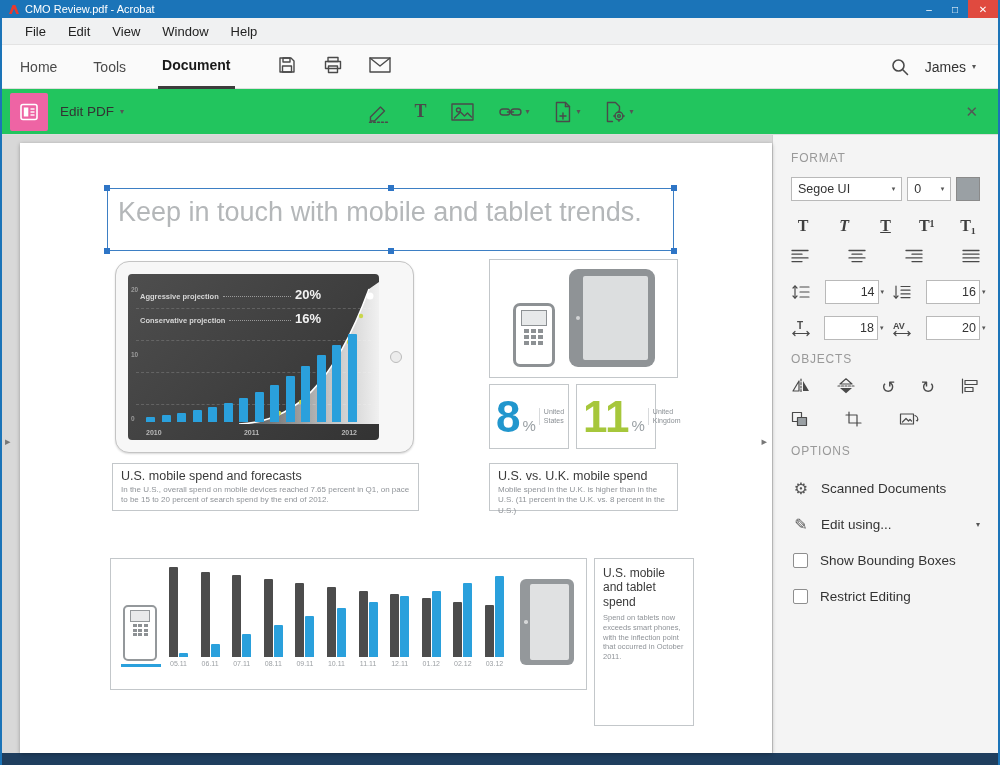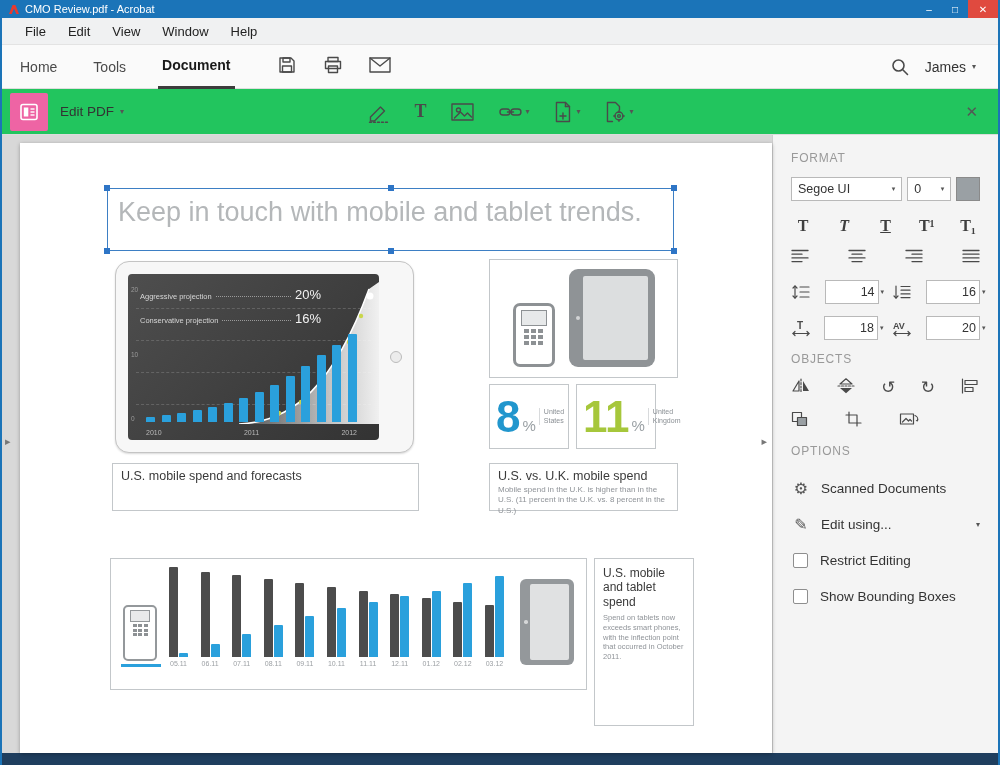--- a/index.html
+++ b/index.html
@@ -49,21 +49,21 @@
 
   
   .heading-box { position:absolute; left:87px; top:45px; width:567px; height:63px; border:1px solid #3d7fc4; }
   .heading-text { font-size:27px; color:#b4b7b9; line-height:47px; padding-left:10px; white-space:nowrap; }
   .handle { position:absolute; width:6px; height:6px; background:#2e75c6; }
   .h-tl{left:-4px;top:-4px;} .h-tm{left:calc(50% - 3px);top:-4px;} .h-tr{right:-4px;top:-4px;}
   .h-bl{left:-4px;bottom:-4px;} .h-bm{left:calc(50% - 3px);bottom:-4px;} .h-br{right:-4px;bottom:-4px;}
 
   
   .infographic-tablet { position:absolute; left:95px; top:118px; width:299px; height:192px; background:#f7f7f7; border:1px solid #c4c4c4; border-radius:14px; box-shadow:0 1px 2px rgba(0,0,0,.15); }
-  .tablet-screen { position:absolute; left:12px; top:12px; bottom:12px; right:34px; background:linear-gradient(135deg,#4e4e4e,#333); border-radius:4px; overflow:hidden; }
+  .tablet-screen { position:absolute; left:12px; top:12px; bottom:12px; right:34px; background:linear-gradient(135deg,#4e4e4e,#333); border-radius:4px; overflow:hidden;font-weight:bold; }
   .tablet-cam { position:absolute; right:11px; top:calc(50% - 6px); width:12px; height:12px; border-radius:50%; background:#ececec; border:1px solid #bbb; }
   .gridline { position:absolute; left:8px; right:8px; border-top:1px dashed #7d7d7d; opacity:.55; }
   .proj-annotations { position:absolute; top:13px; left:12px; right:58px; }
   .proj-row { display:flex; align-items:baseline; gap:4px; margin-bottom:9px; }
   .proj-label { font-size:7.5px; color:#d6d6d6; white-space:nowrap; }
   .proj-leader { flex:1; border-bottom:1px dotted #9a9a9a; transform:translateY(-2px); }
   .proj-val { font-size:13px; color:#f2f2f2; }
   .mini-bars { position:absolute; left:18px; right:22px; bottom:18px; display:flex; align-items:flex-end; justify-content:space-between; }
   .mini-bar { width:9px; background:#2aa0dc; border-radius:1px 1px 0 0; }
   .mini-xticks { position:absolute; left:18px; right:22px; bottom:4px; display:flex; justify-content:space-between; font-size:7px; color:#b9b9b9; }
@@ -383,20 +383,21 @@
           <span class="stat-label">United States</span>
         </div>
         <div class="stat-box uk">
           <span class="stat-value green">11</span>
           <span class="stat-unit">%</span>
           <span class="stat-label">United Kingdom</span>
         </div>
 
         <div class="caption-box left">
           <div class="caption-title">U.S. mobile spend and forecasts</div>
+          <div class="caption-body">In the U.S., overall spend on mobile devices reached 7.65 percent in Q1, on pace to be 15 to 20 percent of search spend by the end of 2012.</div>
         </div>
         <div class="caption-box right">
           <div class="caption-title">U.S. vs. U.K. mobile spend</div>
           <div class="caption-body">Mobile spend in the U.K. is higher than in the U.S. (11 percent in the U.K. vs. 8 percent in the U.S.)</div>
         </div>
 
         <div class="monthly-chart">
           <div class="mc-phone">
             <div class="phone-screen"></div>
             <div class="phone-keys">
@@ -681,23 +682,23 @@
         <span class="opt-icon">⚙</span>
         <span>Scanned Documents</span>
       </div>
       <div class="option-row">
         <span class="opt-icon">✎</span>
         <span>Edit using...</span>
         <span class="opt-caret">▾</span>
       </div>
       <div class="option-row">
         <span class="checkbox"></span>
-        <span>Restrict Editing</span>
+        <span>Show Bounding Boxes</span>
       </div>
       <div class="option-row">
         <span class="checkbox"></span>
-        <span>Show Bounding Boxes</span>
+        <span>Restrict Editing</span>
       </div>
     </div>
   </div>
 
   <div class="bottom-strip"></div>
 </div>
 
 </body></html>

